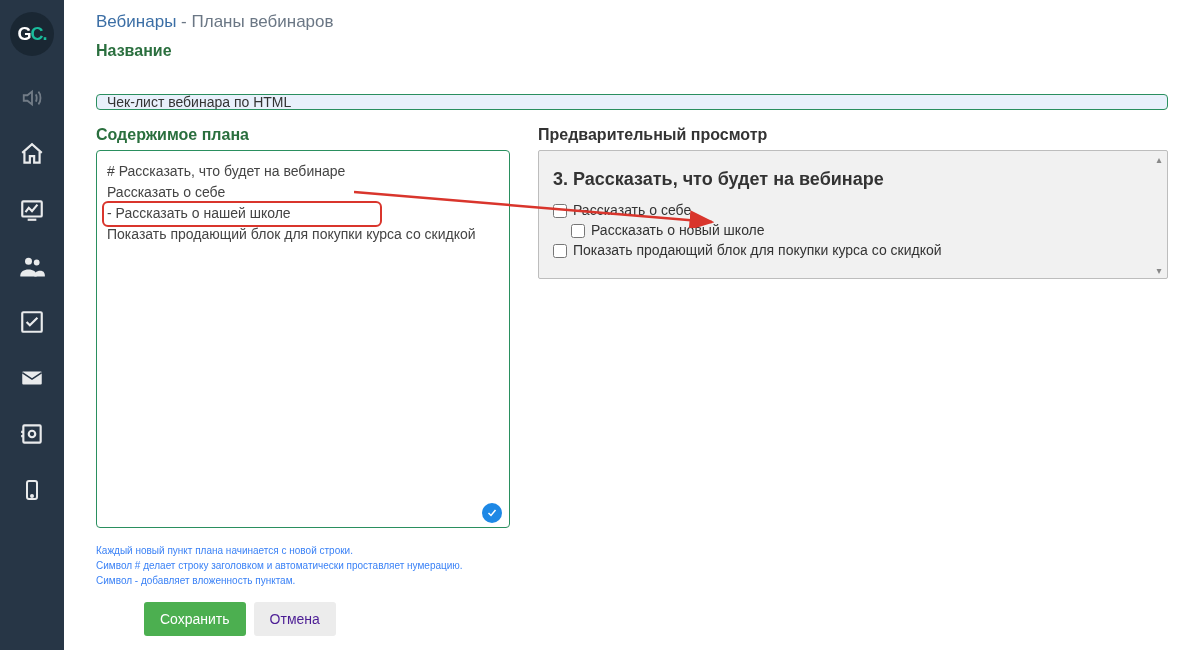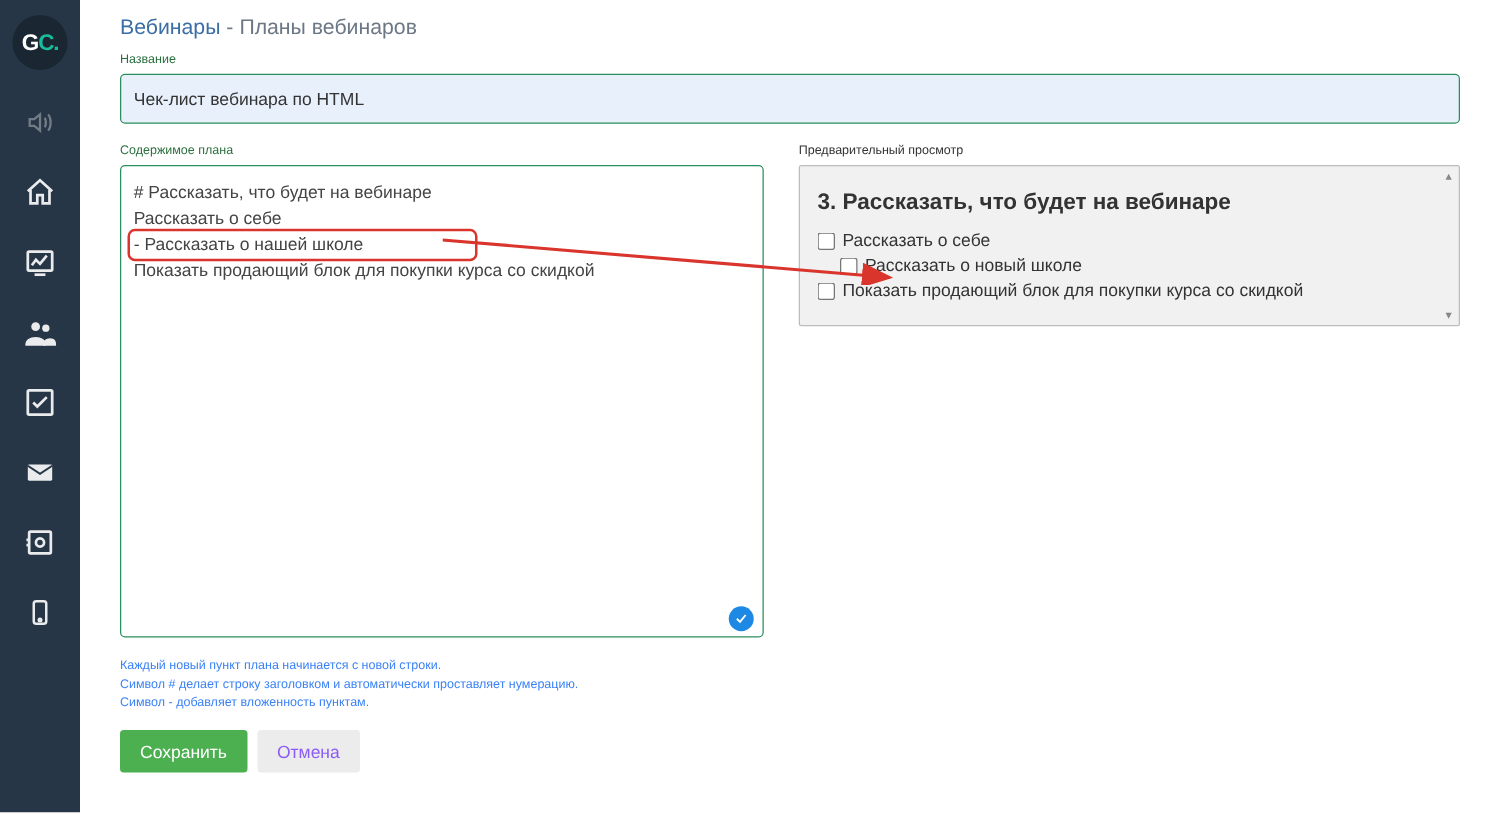--- a/index.html
+++ b/index.html
@@ -10,35 +10,35 @@
   .sidebar .logo .g { color: #fff; }
   .sidebar .logo .c { color: #1abc9c; }
   .sidebar .logo .dot { color: #1abc9c; }
   .sidebar .nav-icon { width: 28px; height: 28px; display: flex; align-items: center; justify-content: center; color: #fff; opacity: 0.9; cursor: pointer; }
   .sidebar .nav-icon.muted { opacity: 0.35; cursor: default; }
   .main { flex: 1; padding: 12px 32px; position: relative; }
   .breadcrumb { font-size: 17px; margin-bottom: 10px; color: #6b7785; }
   .breadcrumb a { color: #3b6ea5; text-decoration: none; }
   .breadcrumb .sep { color: #6b7785; }
   .row { display: flex; gap: 28px; }
-  .col-left { width: 515px; }
+  .col-left { width: 414px; }
   .col-right { flex: 1; }
-  .form-label { font-weight: normal; color: #2a6f3e; font-size: 10px; margin-bottom: 6px; display: block; }
+  .form-label { font-weight: bold; color: #2a6f3e; font-size: 16px; margin-bottom: 6px; display: block; }
   .form-label.dark { color: #333; }
-  .input-name { width: 100%; height: 40px; border: 1px solid #2a8f5f; border-radius: 4px; padding: 0 10px; background: #e8f0fb; font-size: 14px; color: #333; }
+  .input-name { width: 100%; height: 16px; border: 1px solid #2a8f5f; border-radius: 4px; padding: 0 10px; background: #e8f0fb; font-size: 14px; color: #333; margin-top: 28px; }
   .editor-wrap { position: relative; margin-top: 6px; }
   .editor { width: 100%; height: 378px; border: 1px solid #2a8f5f; border-radius: 4px; padding: 10px 10px; font-size: 14px; line-height: 1.5; color: #444; resize: none; font-family: Arial, Helvetica, sans-serif; white-space: pre-wrap; }
   .editor-highlight { position: absolute; border: 2px solid #d9352c; border-radius: 6px; top: 51px; left: 6px; width: 280px; height: 26px; pointer-events: none; }
   .check-badge { position: absolute; right: 8px; bottom: 8px; width: 20px; height: 20px; border-radius: 50%; background: #1e88e5; display: flex; align-items: center; justify-content: center; }
   .check-badge svg { width: 12px; height: 12px; }
   .help-text { color: #3b82f6; font-size: 10px; line-height: 1.5; margin-top: 12px; }
   .actions { margin-top: 14px; display: flex; gap: 8px; }
   .btn { height: 34px; padding: 0 16px; border: none; border-radius: 3px; font-size: 14px; cursor: pointer; }
-  .btn-primary { background: #4caf50; color: #fff; }
-  .btn-default { background: #ececec; color: #8b5cf6; }
+  .btn-primary { background: #4caf50; color: #fff; margin-left: 48px; }
+  .btn-default { background: #ececec; color: #4c1d95; }
   .preview-box { border: 1px solid #bdbdbd; background: #f1f1f1; border-radius: 2px; padding: 18px 18px 16px 14px; margin-top: 6px; position: relative; }
   .preview-title { font-size: 18px; font-weight: bold; color: #333; margin-bottom: 12px; }
   .check-item { display: flex; align-items: flex-start; gap: 6px; font-size: 14px; color: #333; margin-bottom: 4px; }
   .check-item.indent-1 { margin-left: 18px; }
   .check-item input[type="checkbox"] { width: 14px; height: 14px; margin-top: 2px; cursor: pointer; }
   .preview-scroll-up, .preview-scroll-down { position: absolute; right: 2px; width: 12px; height: 12px; color: #888; font-size: 10px; display: flex; align-items: center; justify-content: center; }
   .preview-scroll-up { top: 2px; }
   .preview-scroll-down { bottom: 2px; }
   .section-gap { margin-top: 16px; }
   .arrow-annot { position: absolute; left: 290px; top: 178px; pointer-events: none; }

